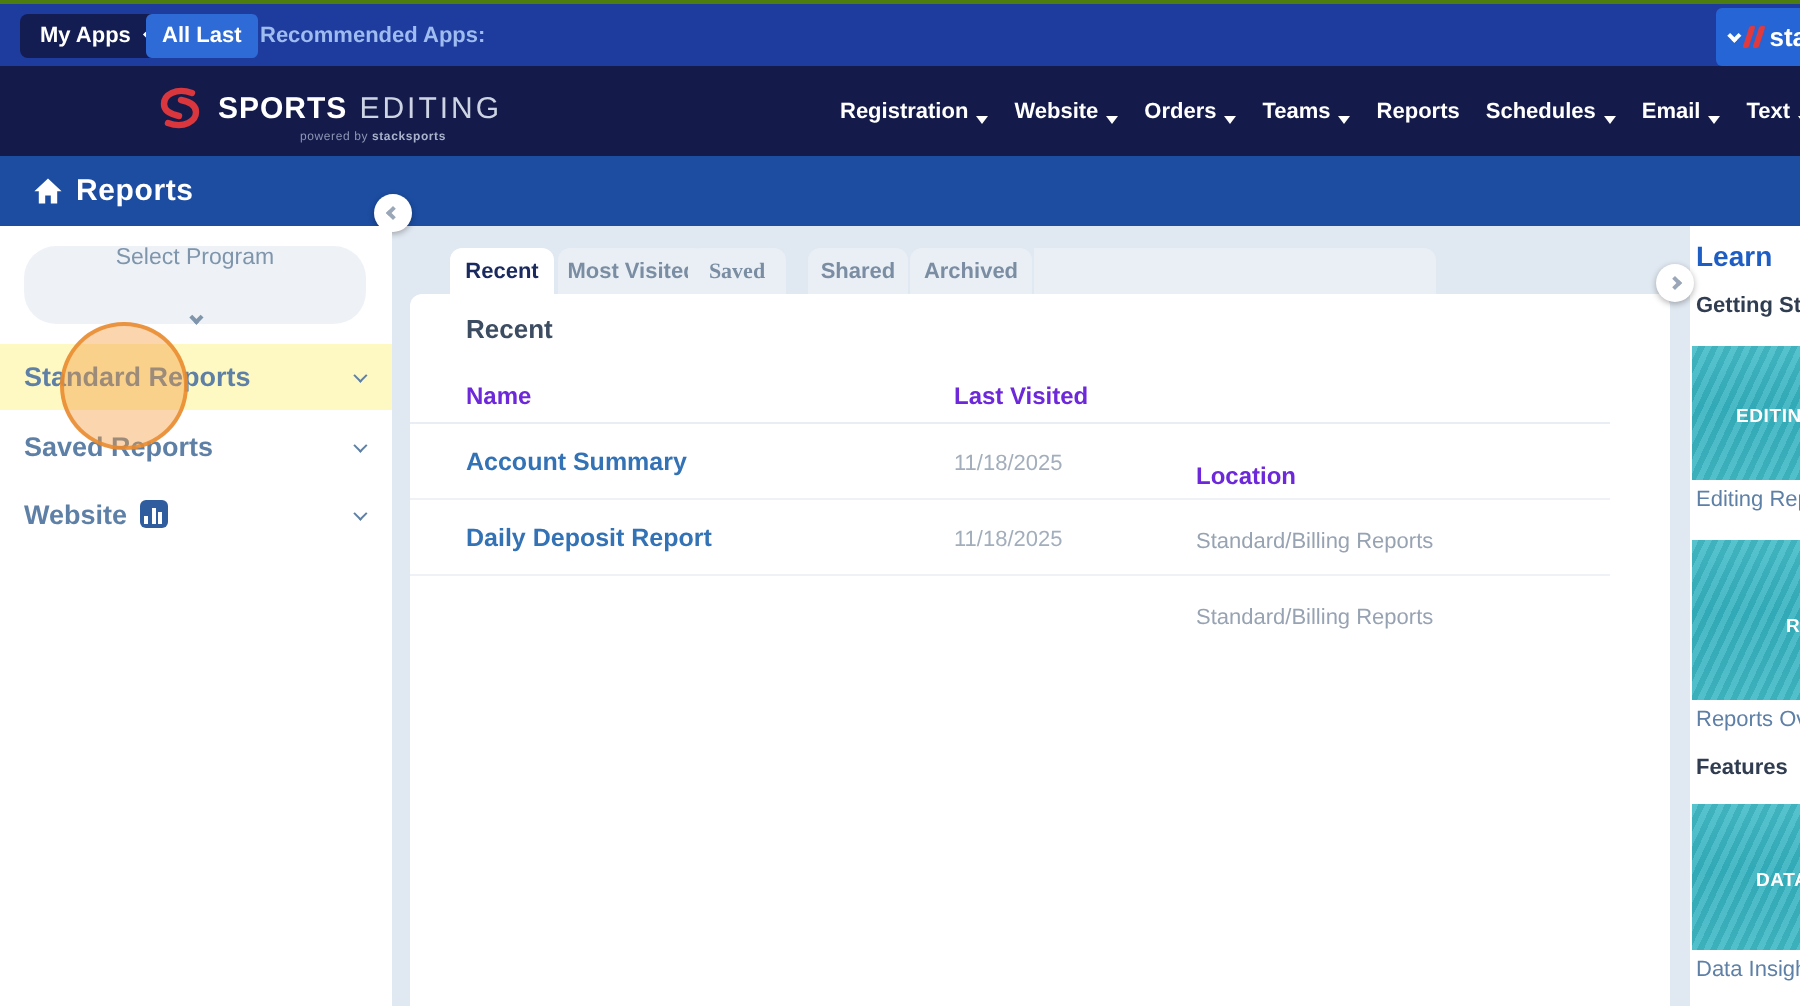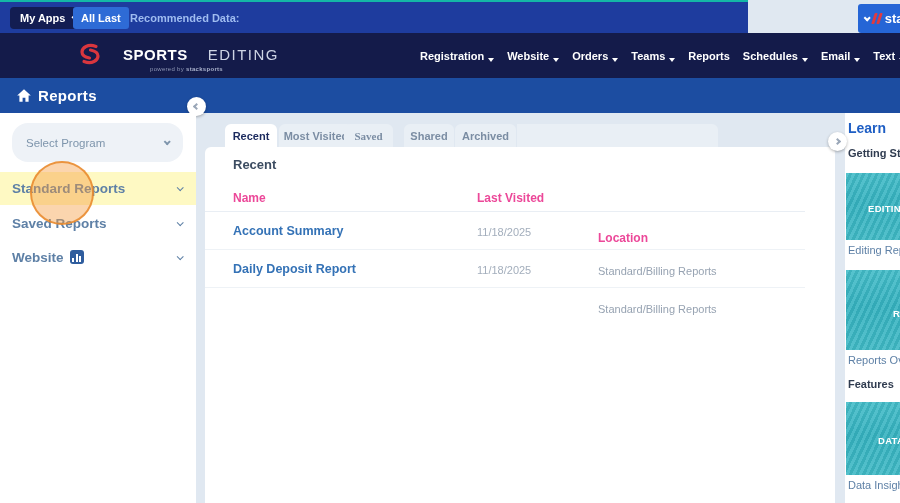--- a/index.html
+++ b/index.html
@@ -1,21 +1,21 @@
 <!DOCTYPE html>
 <html><head>
 <meta charset="utf-8">
 <style>
   * { margin:0; padding:0; box-sizing:border-box; }
   html,body { width:900px; height:503px; overflow:hidden; }
   body { font-family:"Liberation Sans", sans-serif; position:relative; background:#e0e8f1; }
   .abs { position:absolute; }
 
   
-  .topbar { left:0; top:0; width:748px; height:33px; background:#1e3c9e; border-top:2px solid #14b8a6; }
+  .topbar { left:0; top:0; width:900px; height:33px; background:#1e3c9e; border-top:2px solid #4d7c0f; }
   .pill-myapps { left:10px; top:5px; height:22px; background:#131d52; border-radius:4px; color:#fff;
       font-size:11px; font-weight:700; display:flex; align-items:center; gap:7px; padding:0 10px; }
   .btn-allapps { left:73px; top:5px; height:22px; background:#2e6bd6; border-radius:3px; color:#fff;
       font-size:11px; font-weight:700; display:flex; align-items:center; padding:0 8px; }
   .recommended { left:130px; top:10px; color:#9fbcf0; font-size:11px; font-weight:600; }
   .toplinks { left:230px; top:0; height:31px; display:flex; align-items:center; gap:28px; }
   .toplinks span { color:#f2f5fc; font-size:11px; font-weight:700; white-space:nowrap; }
   .stackbox { left:858px; top:2px; height:29px; width:60px; background:#2565d6; border-radius:3px 0 0 3px;
       display:flex; align-items:center; gap:4px; padding-left:6px; color:#fff; }
   .stackword { font-size:13px; font-weight:800; white-space:nowrap; }
@@ -25,39 +25,39 @@
   
   .chev { display:inline-block; width:6px; height:6px; border-right:2px solid currentColor; border-bottom:2px solid currentColor; }
   .chev.down { transform:rotate(45deg) translateY(-1px); }
   .chev.left { transform:rotate(135deg); }
   .chev.right { transform:rotate(-45deg); }
   .tri-down { display:inline-block; width:0; height:0; border-left:3.5px solid transparent;
       border-right:3.5px solid transparent; border-top:4px solid currentColor; margin-left:4px; }
 
   
   .navbar { left:0; top:33px; width:900px; height:45px; background:#141b4a; }
-  .brand { left:77px; top:8px; display:flex; align-items:center; gap:20px; }
+  .brand { left:77px; top:8px; display:flex; align-items:center; gap:6px; }
   .brand-sports { color:#fff; font-size:15px; font-weight:800; letter-spacing:.5px; }
   .brand-connect { color:#cdd4e4; font-size:15px; font-weight:300; letter-spacing:1.5px; }
   .powered { left:150px; top:33px; font-size:6px; color:#8d96b4; letter-spacing:.3px; }
   .powered b { color:#aab2cc; }
   .mainnav { left:420px; top:0; height:45px; display:flex; align-items:center; gap:13px; }
   .mainnav .item { color:#fff; font-size:11px; font-weight:700; white-space:nowrap; display:flex; align-items:flex-end; }
 
   
   .pagehead { left:0; top:78px; width:900px; height:35px; background:#1c4da1; display:flex; align-items:center; }
   .pagetitle { color:#fff; font-size:15px; font-weight:800; margin-left:38px; letter-spacing:.3px; }
   .circle-btn { width:19px; height:19px; border-radius:50%; background:#fff; box-shadow:0 1px 3px rgba(0,0,0,.3);
       display:flex; align-items:center; justify-content:center; color:#9aa7b8; }
   .circle-btn .chev { width:5px; height:5px; }
 
   
   .sidebar { left:0; top:113px; width:196px; height:390px; background:#fff; }
   .selectbox { left:12px; top:10px; width:171px; height:39px; background:#eef2f7; border-radius:16px;
-      display:flex; align-items:center; justify-content:space-between; padding:0 14px; color:#7e95ac; font-size:11.5px; }
+      display:flex; align-items:center; justify-content:space-between; padding:0 14px; color:#7e95ac; font-size:11.5px;flex-direction:column; }
   .siderow { left:0; width:196px; display:flex; align-items:center; justify-content:space-between;
       padding:0 14px 0 12px; color:#5e80a6; font-size:13.5px; font-weight:700; }
   .siderow .chev { width:5px; height:5px; border-width:1.5px; }
   .badge-insights { display:inline-flex; width:14px; height:14px; background:#2f5d9e; border-radius:3px;
       align-items:flex-end; justify-content:center; gap:1.5px; padding:2.5px 2.5px; margin-left:6px; }
   .badge-insights i { display:block; width:2px; background:#fff; }
 
   .click-highlight { left:30px; top:161px; width:64px; height:64px; border-radius:50%;
       background:rgba(245,154,62,.42); border:2px solid rgba(233,138,45,.85); }
 
@@ -65,21 +65,21 @@
   .tab { top:124px; height:24px; border-radius:6px 6px 0 0; display:flex; align-items:center; justify-content:center;
       font-size:11px; white-space:nowrap; }
   .tab.active { background:#fff; color:#1b2a5e; font-weight:800; }
   .tab.inactive { background:#e9eff5; color:#7b8da3; font-weight:600; }
   .tabfill { top:124px; height:24px; background:#e9eff5; border-radius:0 6px 0 0; }
 
   
   .card { left:205px; top:147px; width:630px; height:356px; background:#fff; border-radius:6px 6px 0 0; }
   .section-title { left:28px; top:10px; font-size:13px; font-weight:700; color:#3c4c61; }
   .thead { left:0; top:38px; width:600px; height:27px; border-bottom:1px solid #e9eef4; }
-  .th { top:6px; font-size:12px; font-weight:700; color:#ec4899; }
+  .th { top:6px; font-size:12px; font-weight:700; color:#6d28d9; }
   .trow { left:0; width:600px; height:38px; border-bottom:1px solid #eef2f6; }
   .td-name { top:12px; font-size:12.5px; font-weight:600; color:#3472b6; }
   .td-date { top:14px; font-size:11px; color:#a3aebc; }
   .td-loc  { top:13px; font-size:11px; color:#97a3b2; }
   .c1 { left:28px; } .c2 { left:272px; } .c3 { left:393px;margin-top:40px; }
 
   
   .learn { left:845px; top:113px; width:55px; height:390px; background:#fff; }
   .learn-title { left:3px; top:7px; font-size:14px; font-weight:700; color:#1e5ec4; }
   .learn-h { left:3px; font-size:11px; font-weight:800; color:#303c50; white-space:nowrap; }
@@ -93,21 +93,21 @@
 <body>
 
 <div class="abs topbar">
   <div class="abs pill-myapps">
     <span>My Apps</span>
     <span class="chev down"></span>
   </div>
   <div class="abs btn-allapps">
     <span>All Last</span>
   </div>
-  <div class="abs recommended">Recommended Data:</div>
+  <div class="abs recommended">Recommended Apps:</div>
   <div class="abs stackbox">
     <span class="chev down" style="width:5px;height:5px;"></span>
     <span class="slashes">
         <i></i>
         <i></i>
       </span>
     <span class="stackword">stack</span>
   </div>
 </div>
 

